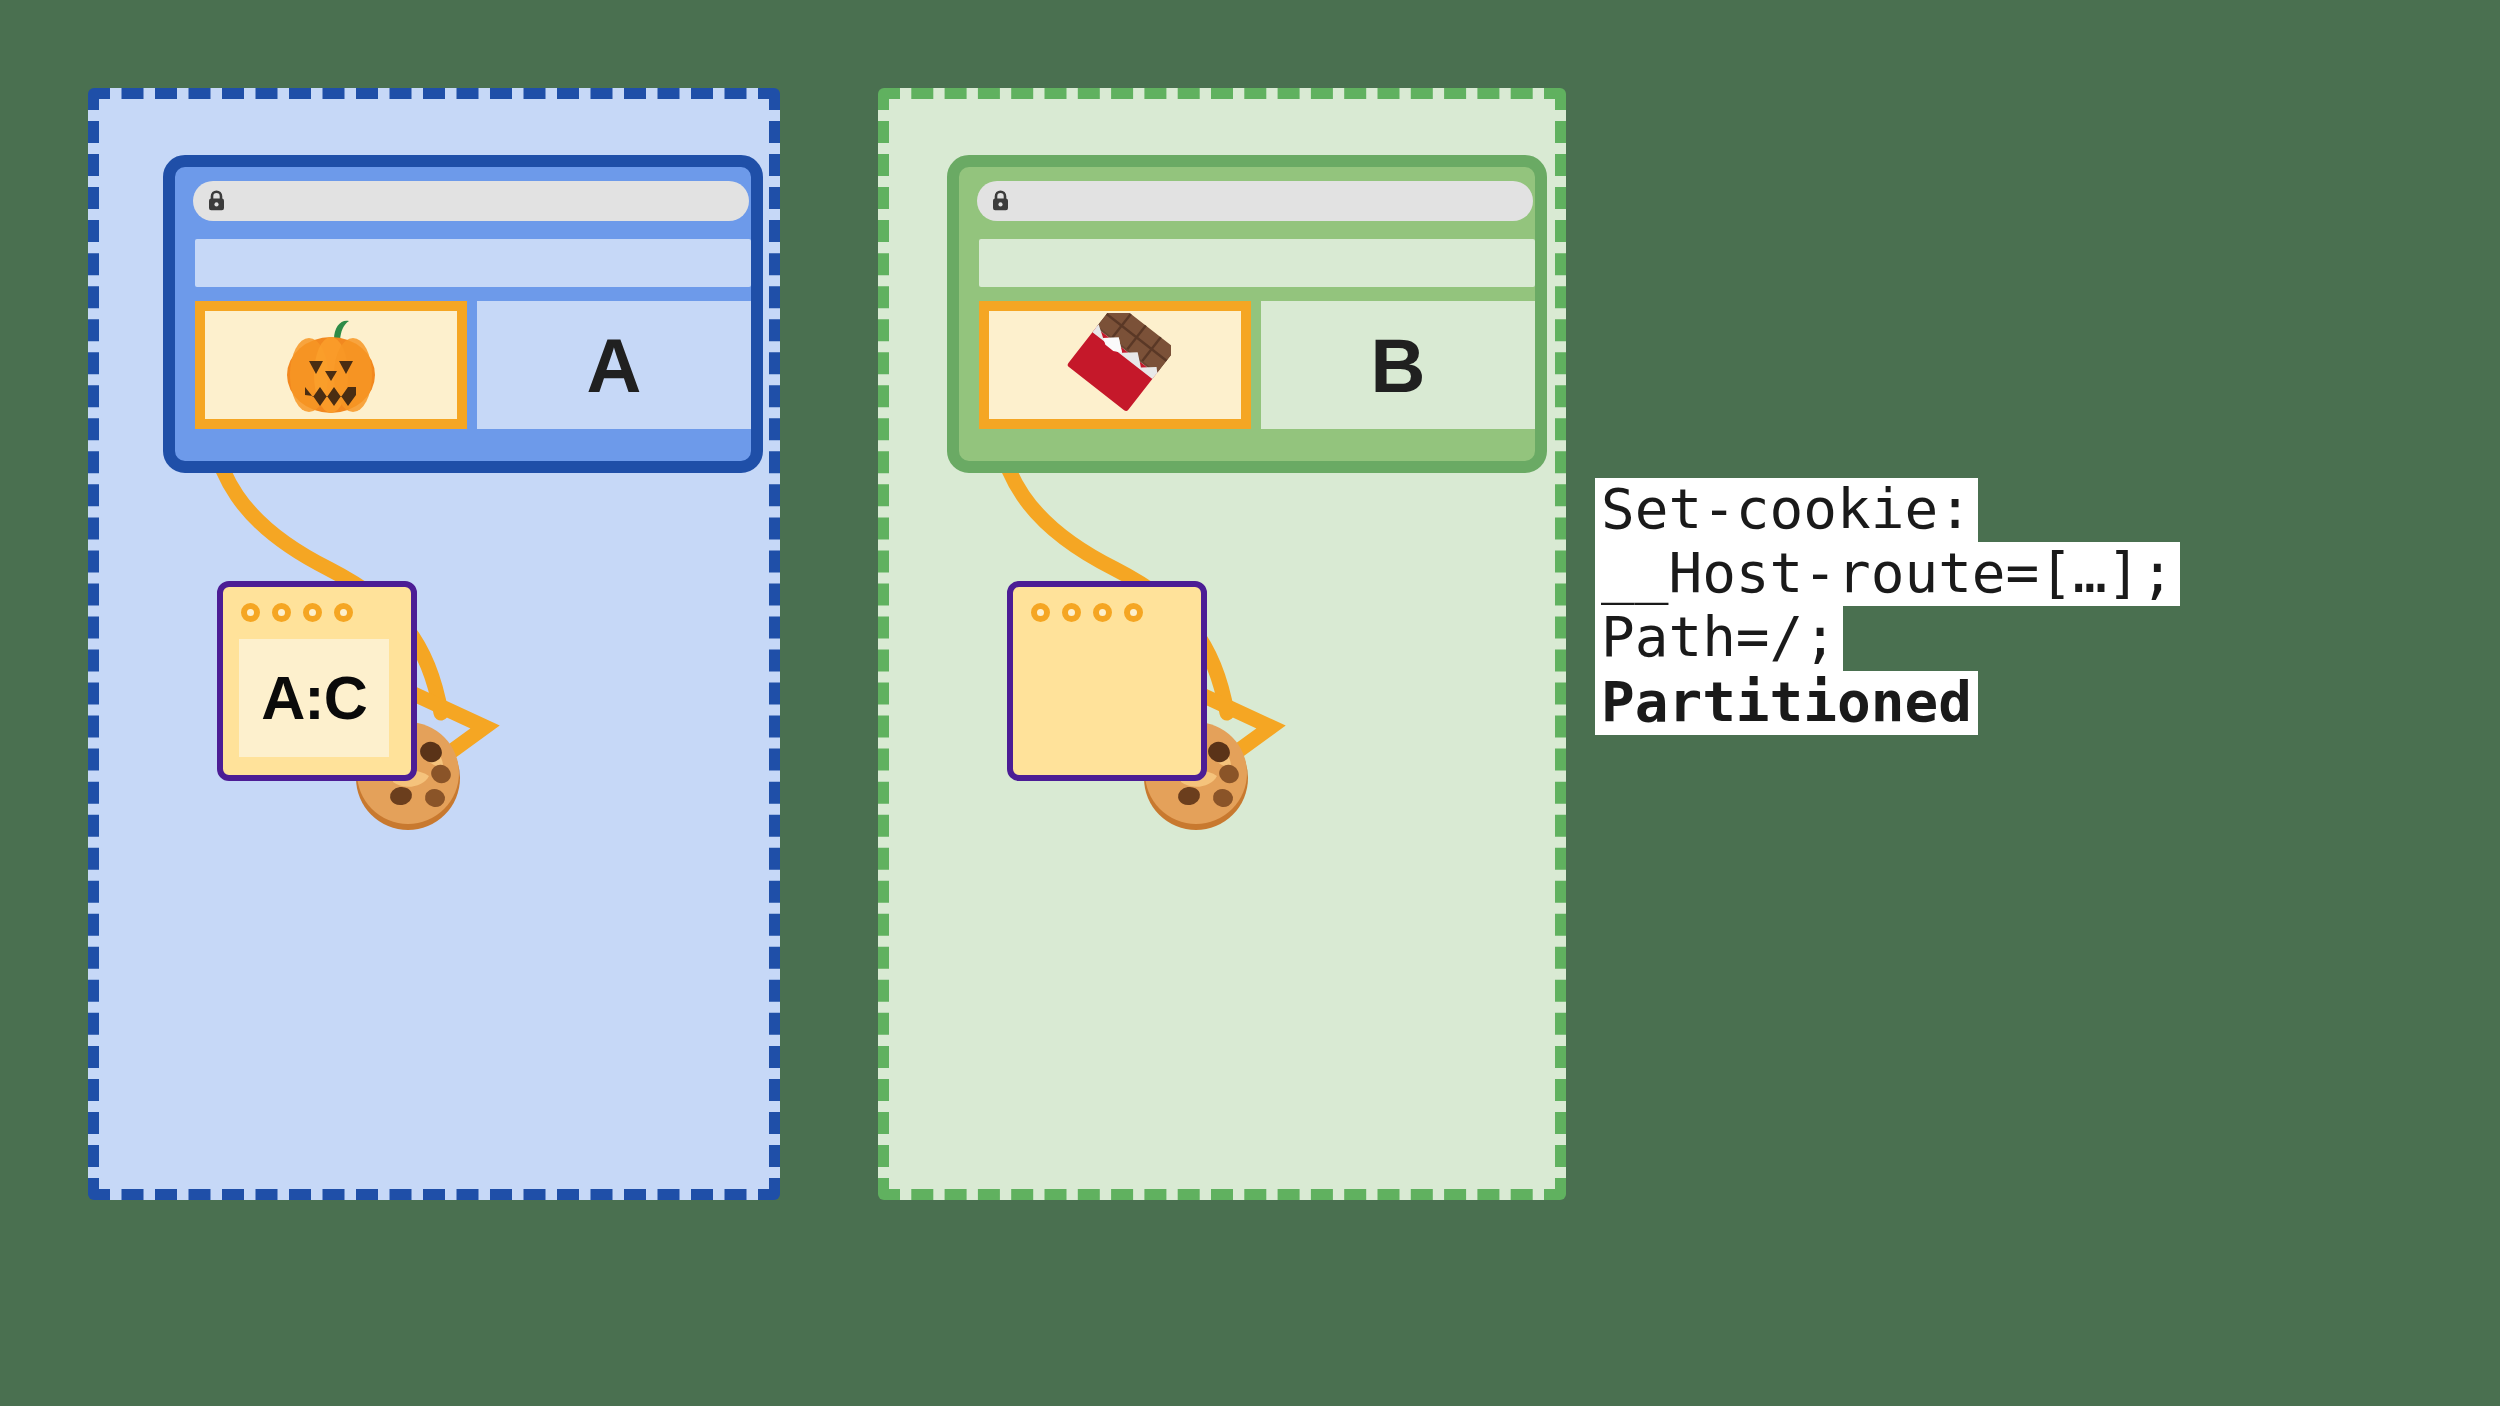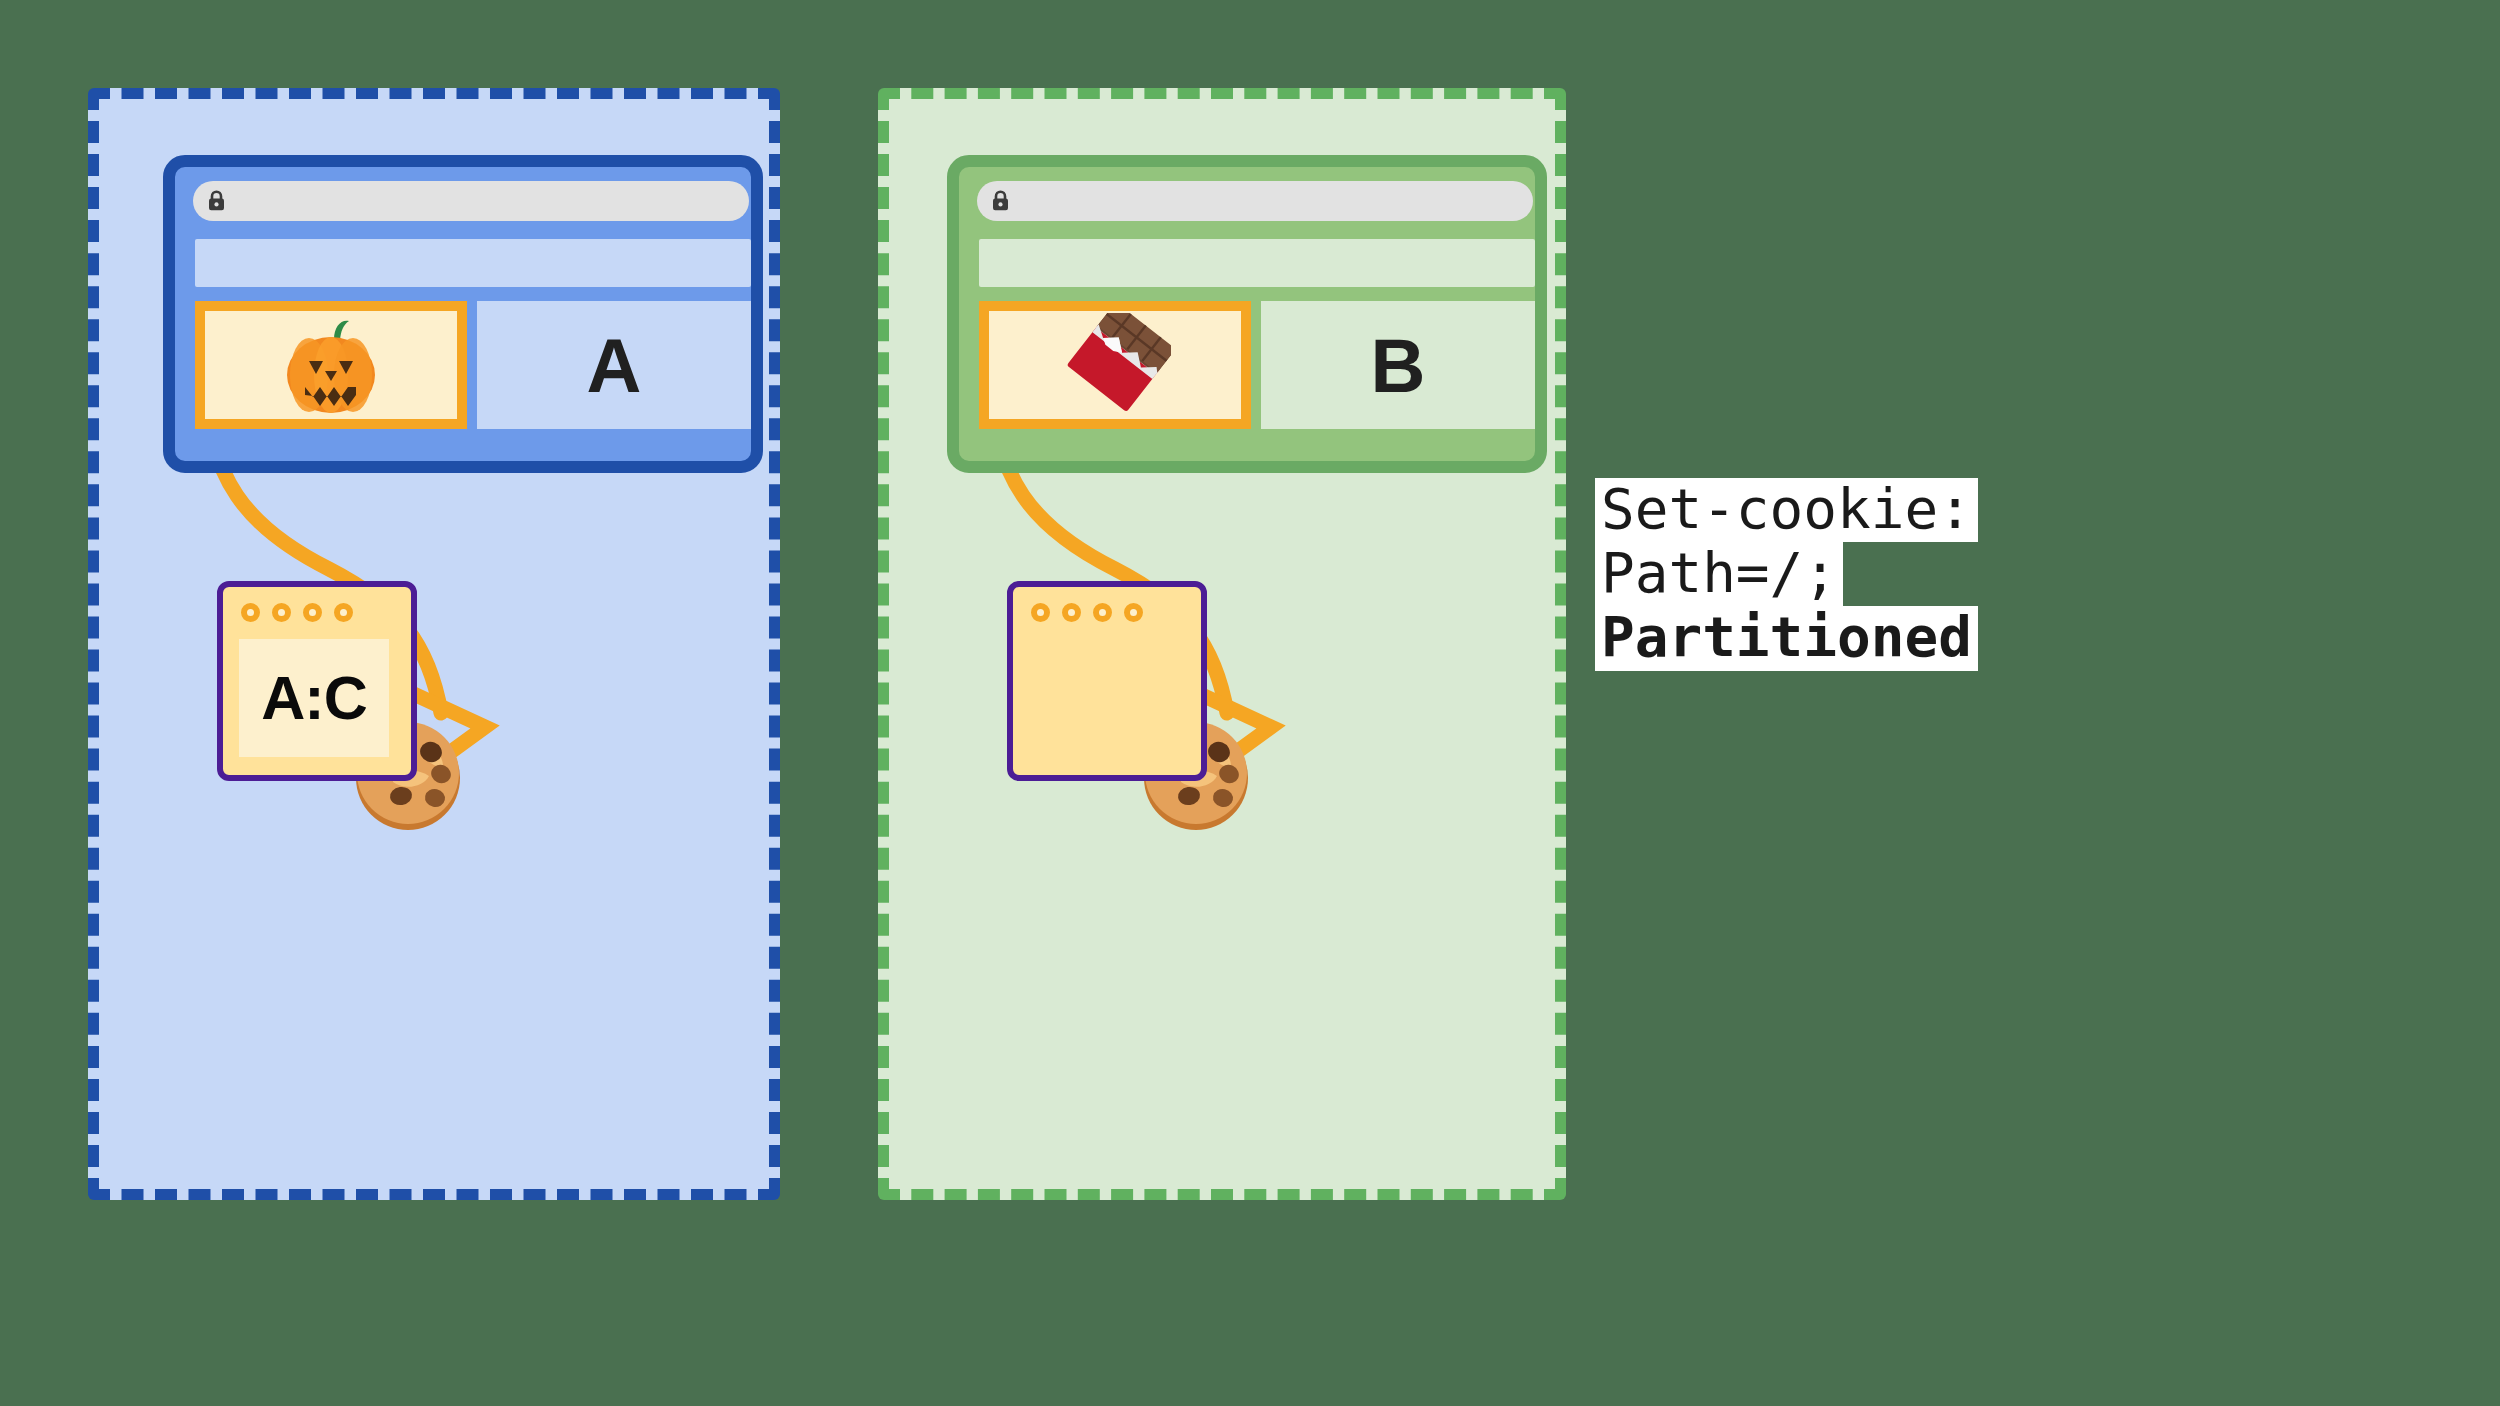--- a/index.html
+++ b/index.html
@@ -330,17 +330,18 @@
         <span class="storage-dot"></span>
         <span class="storage-dot"></span>
         <span class="storage-dot"></span>
         <span class="storage-dot"></span>
       </div>
     </div>
   </div>
 
   <div id="code-block">
     <div class="code-line">Set-cookie:</div>
+    <div class="code-line">__Host-route=[…];</div>
     <div class="code-line">Path=/;</div>
     <div class="code-line bold">Partitioned</div>
   </div>
 
 </div>
 
 </body></html>

